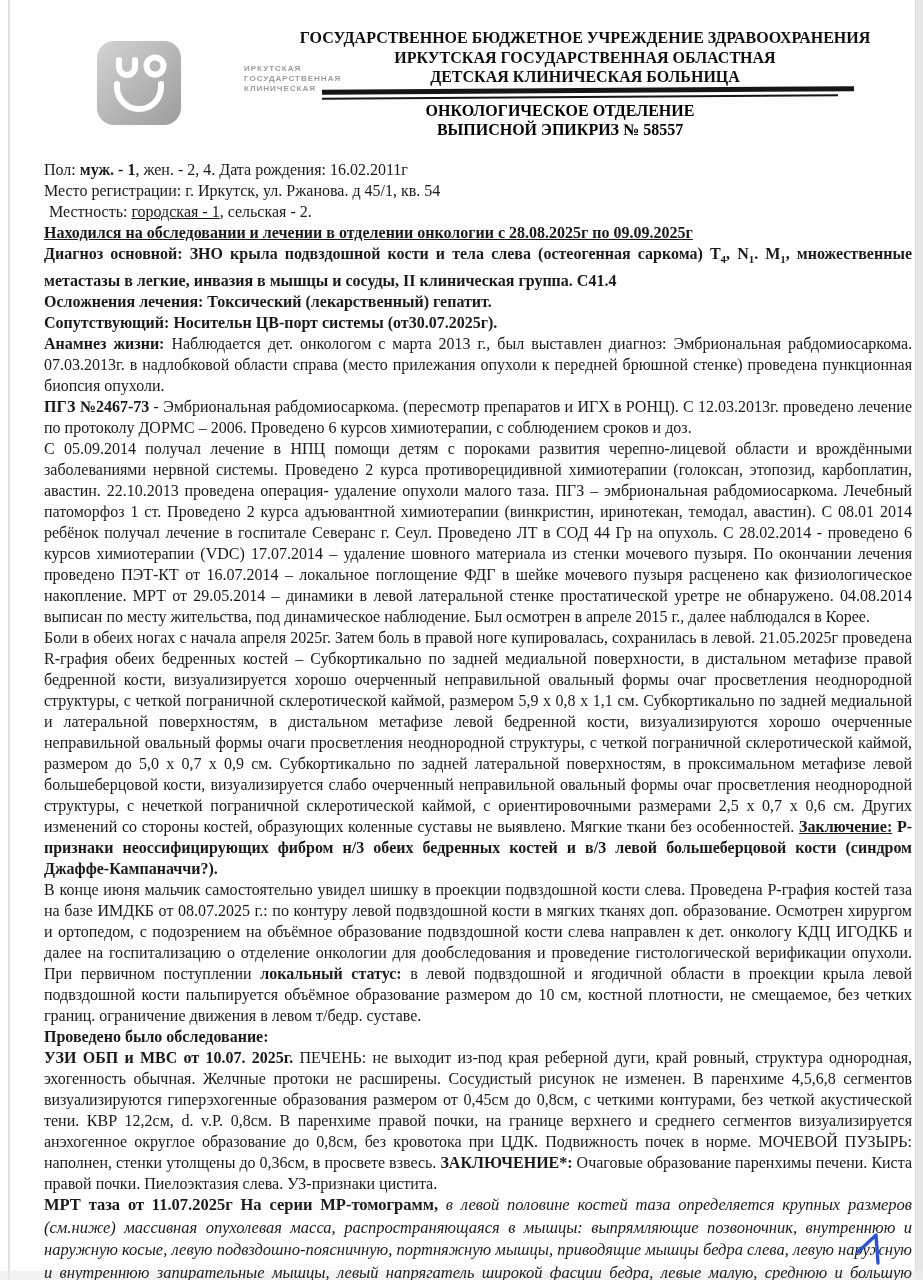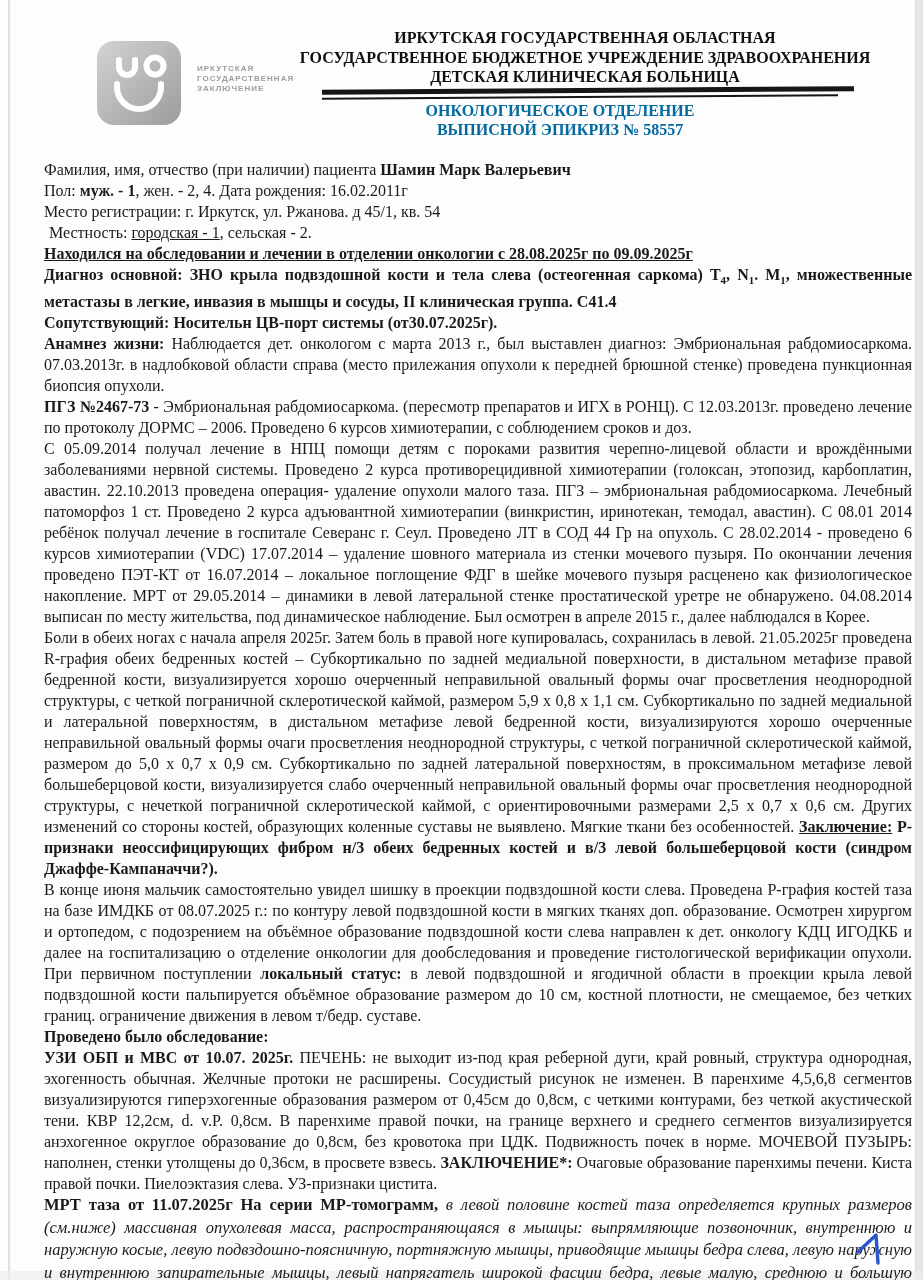--- a/index.html
+++ b/index.html
@@ -11,30 +11,30 @@
   
   .left-scan-line{position:absolute;left:8px;top:0;width:2px;height:1280px;background:#c9c9c9;opacity:.55;}
   .right-scan-strip{position:absolute;right:0;top:0;width:7px;height:1280px;background:#e6e6e6;border-left:1px solid #dadada;}
   .bottom-strip{position:absolute;left:0;bottom:0;width:100%;height:9px;background:#ededed;opacity:.7;}
 
   
   .logo-row{position:absolute;left:96px;top:40px;display:flex;}
   .logo-square{width:86px;height:86px;flex:0 0 auto;}
   .logo-text{margin-left:15px;padding-top:13px;font-family:"Liberation Sans","DejaVu Sans",sans-serif;}
   .logo-title div{font-size:16px;font-weight:bold;color:#7d7d7d;letter-spacing:1.2px;line-height:20px;}
-  .logo-sub{margin-top:11px;}
+  .logo-sub{margin-top:11px;margin-left:47px;}
   .logo-sub div{font-size:8px;font-weight:bold;color:#9d9d9d;letter-spacing:1px;line-height:10px;}
 
   
   .org-block{position:absolute;left:295px;top:28px;width:580px;text-align:center;
     font-weight:bold;font-size:16px;line-height:19.5px;color:#0f0f0f;}
   .rule-wrap{position:absolute;left:322px;top:88px;width:532px;transform:rotate(-0.4deg);}
   .rule-thick{height:4.5px;background:#161616;}
   .rule-thin{height:1.8px;background:#161616;margin-top:3.5px;width:97%;}
-  .dept-block{position:absolute;left:255px;top:101px;width:610px;text-align:center;font-weight:bold;color:#0369a1;}
+  .dept-block{position:absolute;left:255px;top:101px;width:610px;text-align:center;font-weight:bold;color:#000000;}
   .dept-name{font-size:16px;line-height:19px;}
   .dept-contact{font-size:15.5px;line-height:19px;}
   .doc-title{font-size:16px;line-height:19px;text-align:center;}
 
   
   .doc-body{position:absolute;left:44px;top:159px;width:868px;font-size:16px;line-height:21px;}
   .doc-body p.para{margin:0;text-align:justify;}
   .doc-body p.left{text-align:left;}
   .b{font-weight:bold;}
   .u{text-decoration:underline;}
@@ -67,48 +67,48 @@
         <rect x="1" y="1" width="84" height="84" rx="17" fill="url(#g)"></rect>
         <path d="M23,20 v7 a8,8 0 0 0 16,0 v-7" stroke="#ffffff" stroke-width="6" fill="none" stroke-linecap="round"></path>
         <circle cx="59" cy="26" r="8.5" stroke="#ffffff" stroke-width="6" fill="none"></circle>
         <path d="M21,44 v3 a22,22 0 0 0 44,0 v-3" stroke="#ffffff" stroke-width="6" fill="none" stroke-linecap="round"></path>
       </svg>
     </div>
     <div class="logo-text">
       <div class="logo-sub">
         <div>ИРКУТСКАЯ</div>
         <div>ГОСУДАРСТВЕННАЯ</div>
-        <div>ЗАКЛЮЧЕНИЕ</div>
+        <div>КЛИНИЧЕСКАЯ</div>
       </div>
     </div>
   </div>
 
   <div class="org-block">
+    <div>ГОСУДАРСТВЕННОЕ БЮДЖЕТНОЕ УЧРЕЖДЕНИЕ ЗДРАВООХРАНЕНИЯ</div>
     <div>ИРКУТСКАЯ ГОСУДАРСТВЕННАЯ ОБЛАСТНАЯ</div>
-    <div>ГОСУДАРСТВЕННОЕ БЮДЖЕТНОЕ УЧРЕЖДЕНИЕ ЗДРАВООХРАНЕНИЯ</div>
     <div>ДЕТСКАЯ КЛИНИЧЕСКАЯ БОЛЬНИЦА</div>
   </div>
 
   <div class="rule-wrap">
     <div class="rule-thick"></div>
     <div class="rule-thin"></div>
   </div>
 
   <div class="dept-block">
     <div class="dept-name">ОНКОЛОГИЧЕСКОЕ ОТДЕЛЕНИЕ</div>
     <div class="doc-title">ВЫПИСНОЙ ЭПИКРИЗ № 58557</div>
   </div>
 
   <div class="doc-body">
-      <p class="para left"><span>Фамилия, имя, отчество (при наличии) пациента </span><span class="b">Шамин Марк Валерьевич</span></p>
       <p class="para left"><span>Пол: </span><span class="b">муж. - 1</span><span>, жен. - 2, 4. Дата рождения: 16.02.2011г</span></p>
       <p class="para left"><span>Место регистрации: г. Иркутск, ул. Ржанова. д 45/1, кв. 54</span></p>
       <p class="para left indent-sm"><span>Местность: </span><span class="u">городская - 1</span><span>, сельская - 2.</span></p>
       <p class="para left"><span class="b u">Находился на обследовании и лечении в отделении онкологии с 28.08.2025г по 09.09.2025г</span></p>
       <p class="para"><span class="b">Диагноз основной: ЗНО крыла подвздошной кости и тела слева (остеогенная саркома) Т</span><span class="b sub">4</span><span class="b">, N</span><span class="b sub">1</span><span class="b">. М</span><span class="b sub">1</span><span class="b">, множественные метастазы в легкие, инвазия в мышцы и сосуды, II клиническая группа. С41.4</span></p>
+      <p class="para left"><span class="b">Осложнения лечения: Токсический (лекарственный) гепатит.</span></p>
       <p class="para left"><span class="b">Сопутствующий: Носительн ЦВ-порт системы (от30.07.2025г).</span></p>
       <p class="para"><span class="b">Анамнез жизни:</span><span> Наблюдается дет. онкологом с марта 2013 г., был выставлен диагноз: Эмбриональная рабдомиосаркома. 07.03.2013г. в надлобковой области справа (место прилежания опухоли к передней брюшной стенке) проведена пункционная биопсия опухоли.</span></p>
       <p class="para"><span class="b">ПГЗ №2467-73</span><span> - Эмбриональная рабдомиосаркома. (пересмотр препаратов и ИГХ в РОНЦ). С 12.03.2013г. проведено лечение по протоколу ДОРМС – 2006. Проведено 6 курсов химиотерапии, с соблюдением сроков и доз.</span></p>
       <p class="para"><span>С 05.09.2014 получал лечение в НПЦ помощи детям с пороками развития черепно-лицевой области и врождёнными заболеваниями нервной системы. Проведено 2 курса противорецидивной химиотерапии (голоксан, этопозид, карбоплатин, авастин. 22.10.2013 проведена операция- удаление опухоли малого таза. ПГЗ – эмбриональная рабдомиосаркома. Лечебный патоморфоз 1 ст. Проведено 2 курса адъювантной химиотерапии (винкристин, иринотекан, темодал, авастин). С 08.01 2014 ребёнок получал лечение в госпитале Северанс г. Сеул. Проведено ЛТ в СОД 44 Гр на опухоль. С 28.02.2014 - проведено 6 курсов химиотерапии (VDC) 17.07.2014 – удаление шовного материала из стенки мочевого пузыря. По окончании лечения проведено ПЭТ-КТ от 16.07.2014 – локальное поглощение ФДГ в шейке мочевого пузыря расценено как физиологическое накопление. МРТ от 29.05.2014 – динамики в левой латеральной стенке простатической уретре не обнаружено. 04.08.2014 выписан по месту жительства, под динамическое наблюдение. Был осмотрен в апреле 2015 г., далее наблюдался в Корее.</span></p>
       <p class="para"><span>Боли в обеих ногах с начала апреля 2025г. Затем боль в правой ноге купировалась, сохранилась в левой. 21.05.2025г проведена R-графия обеих бедренных костей – Субкортикально по задней медиальной поверхности, в дистальном метафизе правой бедренной кости, визуализируется хорошо очерченный неправильной овальный формы очаг просветления неоднородной структуры, с четкой пограничной склеротической каймой, размером 5,9 х 0,8 х 1,1 см. Субкортикально по задней медиальной и латеральной поверхностям, в дистальном метафизе левой бедренной кости, визуализируются хорошо очерченные неправильной овальный формы очаги просветления неоднородной структуры, с четкой пограничной склеротической каймой, размером до 5,0 х 0,7 х 0,9 см. Субкортикально по задней латеральной поверхностям, в проксимальном метафизе левой большеберцовой кости, визуализируется слабо очерченный неправильной овальный формы очаг просветления неоднородной структуры, с нечеткой пограничной склеротической каймой, с ориентировочными размерами 2,5 х 0,7 х 0,6 см. Других изменений со стороны костей, образующих коленные суставы не выявлено.  Мягкие ткани без особенностей.  </span><span class="b u">Заключение:</span><span class="b"> Р-признаки неоссифицирующих фибром н/3 обеих бедренных костей и в/3 левой большеберцовой кости (синдром Джаффе-Кампаначчи?).</span></p>
       <p class="para"><span>В конце июня мальчик самостоятельно увидел шишку в проекции подвздошной кости слева. Проведена Р-графия костей таза на базе ИМДКБ от 08.07.2025 г.: по контуру левой подвздошной кости в мягких тканях доп. образование. Осмотрен хирургом и ортопедом, с подозрением на объёмное образование подвздошной кости слева направлен к дет. онкологу КДЦ ИГОДКБ и далее на госпитализацию о отделение онкологии для дообследования и проведение гистологической верификации опухоли. При первичном поступлении </span><span class="b">локальный статус:</span><span> в левой подвздошной и ягодичной области в проекции крыла левой подвздошной кости пальпируется объёмное образование размером до 10 см, костной плотности, не смещаемое, без четких границ. ограничение движения в левом т/бедр. суставе.</span></p>
       <p class="para left"><span class="b">Проведено было обследование:</span></p>
       <p class="para"><span class="b">УЗИ ОБП и МВС от 10.07. 2025г.</span><span> ПЕЧЕНЬ: не выходит из-под края реберной дуги, край ровный, структура однородная, эхогенность обычная. Желчные протоки не расширены.  Сосудистый рисунок не изменен. В паренхиме 4,5,6,8 сегментов визуализируются гиперэхогенные образования размером от 0,45см до 0,8см, с четкими контурами, без четкой акустической тени. КВР   12,2см, d. v.P.   0,8см.   В паренхиме правой почки, на границе верхнего и среднего сегментов визуализируется анэхогенное округлое образование до 0,8см, без кровотока при ЦДК. Подвижность почек в норме. МОЧЕВОЙ ПУЗЫРЬ: наполнен, стенки утолщены до 0,36см, в просвете взвесь.  </span><span class="b">ЗАКЛЮЧЕНИЕ*:</span><span>  Очаговые образование паренхимы печени. Киста правой почки. Пиелоэктазия слева.  УЗ-признаки цистита.</span></p>
       <p class="para italic-para"><span class="b">МРТ таза от 11.07.2025г На серии МР-томограмм,</span><span class="i"> в левой половине костей таза определяется крупных размеров (см.ниже) массивная опухолевая масса, распространяющаяся в мышцы: выпрямляющие позвоночник, внутреннюю и наружную косые,  левую подвздошно-поясничную, портняжную мышцы, приводящие мышцы бедра слева, левую наружную и внутреннюю запирательные мышцы, левый напрягатель широкой фасции бедра, левые малую, среднюю и большую ягодичные мышцы, левую грушевидную мышцу.</span></p>
     </div>

